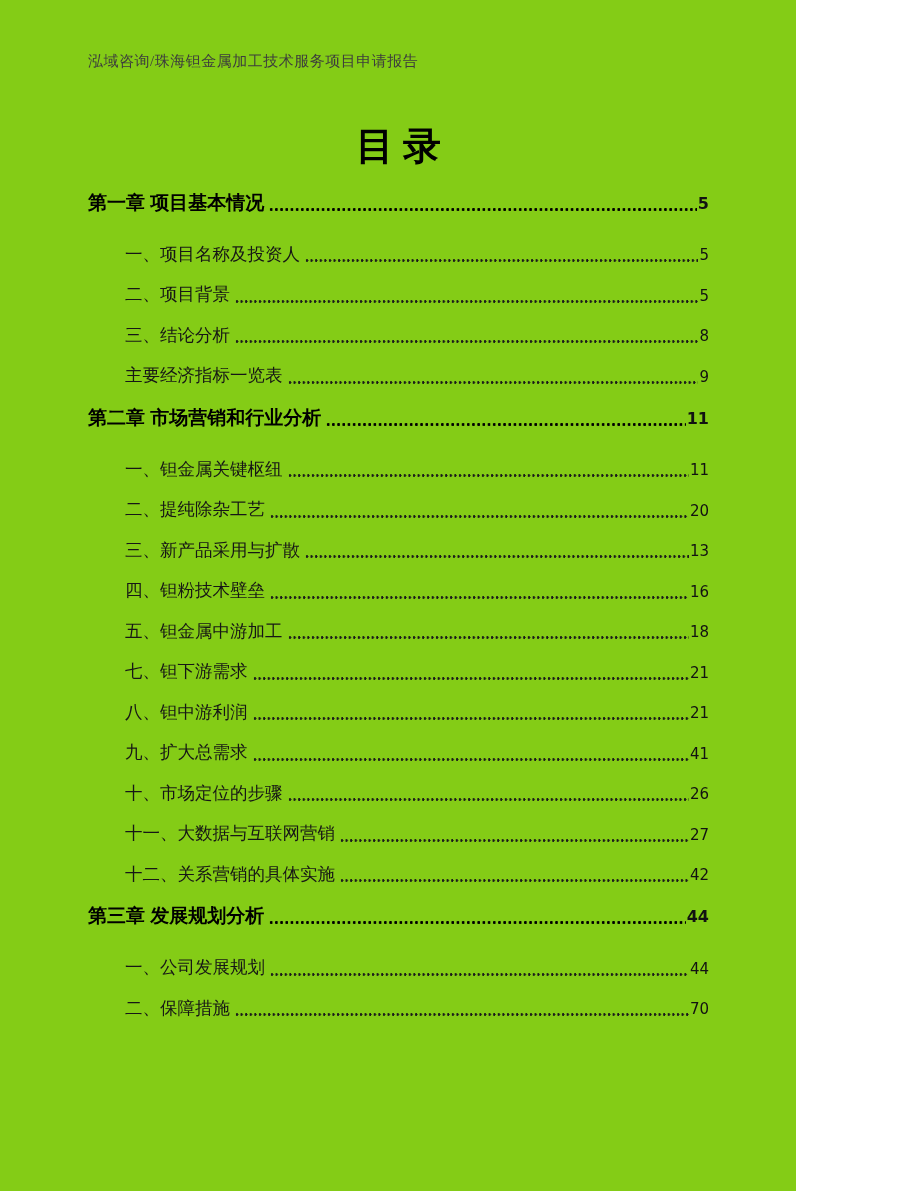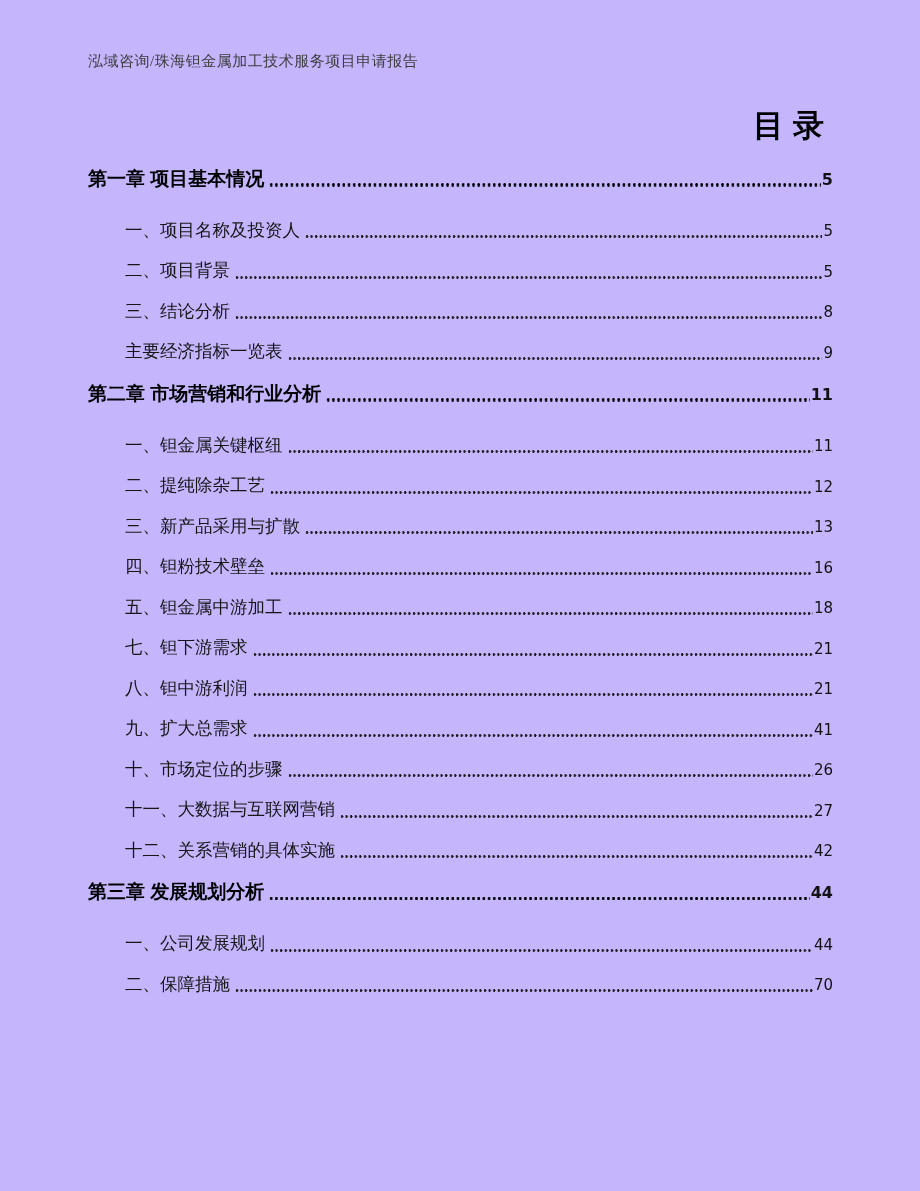--- a/index.html
+++ b/index.html
@@ -4,34 +4,34 @@
 <style>
   html, body { margin: 0; padding: 0; background: #ffffff; }
   body {
     width: 920px; height: 1191px;
     font-family: "Liberation Serif", "DejaVu Serif", serif;
     color: #111111;
     overflow: hidden;
   }
   .page {
     box-sizing: border-box;
-    width: 920px; height: 1191px;
+    width: 796px; height: 1191px;
     padding: 52px 87px 0 88px;
-    background: #c4b5fd;
+    background: #84cc16;
   }
   .doc-header {
     font-size: 15px;
     line-height: 18px;
     color: #3d3d3d;
     letter-spacing: 0.5px;
   }
   .doc-title {
-    margin: 40px 0 26px 0;
-    text-align: right;
-    font-size: 31px;
+    margin: 57px 0 26px 0;
+    text-align: center;
+    font-size: 38px;
     line-height: 1.05;
     font-weight: bold;
     letter-spacing: 9px;
     text-indent: 9px; 
     color: #000000;
   }
   .row {
     display: flex;
     align-items: flex-end;
     line-height: 1;
@@ -113,21 +113,21 @@
         <span class="pagenum">11</span>
       </div>
       <div class="row item">
         <span class="label">一、钽金属关键枢纽</span>
         <span class="leader"></span>
         <span class="pagenum">11</span>
       </div>
       <div class="row item">
         <span class="label">二、提纯除杂工艺</span>
         <span class="leader"></span>
-        <span class="pagenum">12</span>
+        <span class="pagenum">20</span>
       </div>
       <div class="row item">
         <span class="label">三、新产品采用与扩散</span>
         <span class="leader"></span>
         <span class="pagenum">13</span>
       </div>
       <div class="row item">
         <span class="label">四、钽粉技术壁垒</span>
         <span class="leader"></span>
         <span class="pagenum">16</span>

